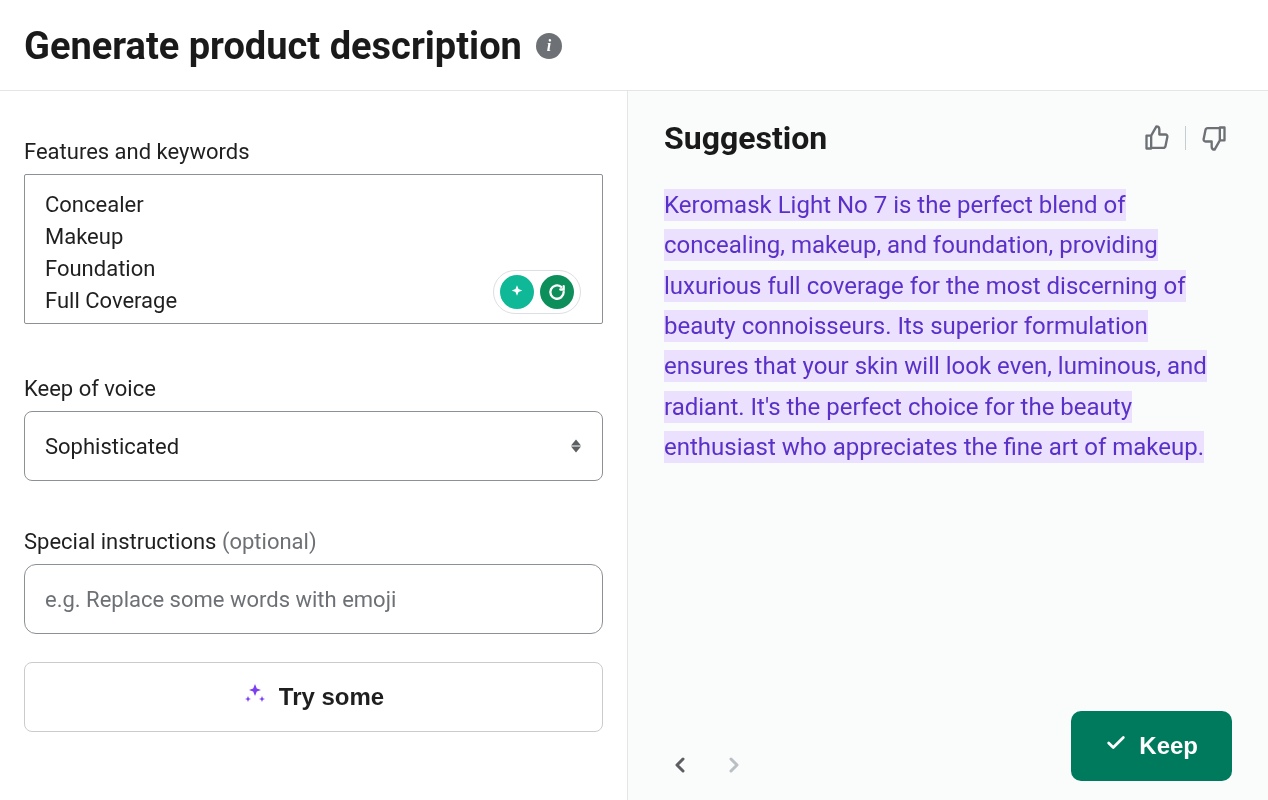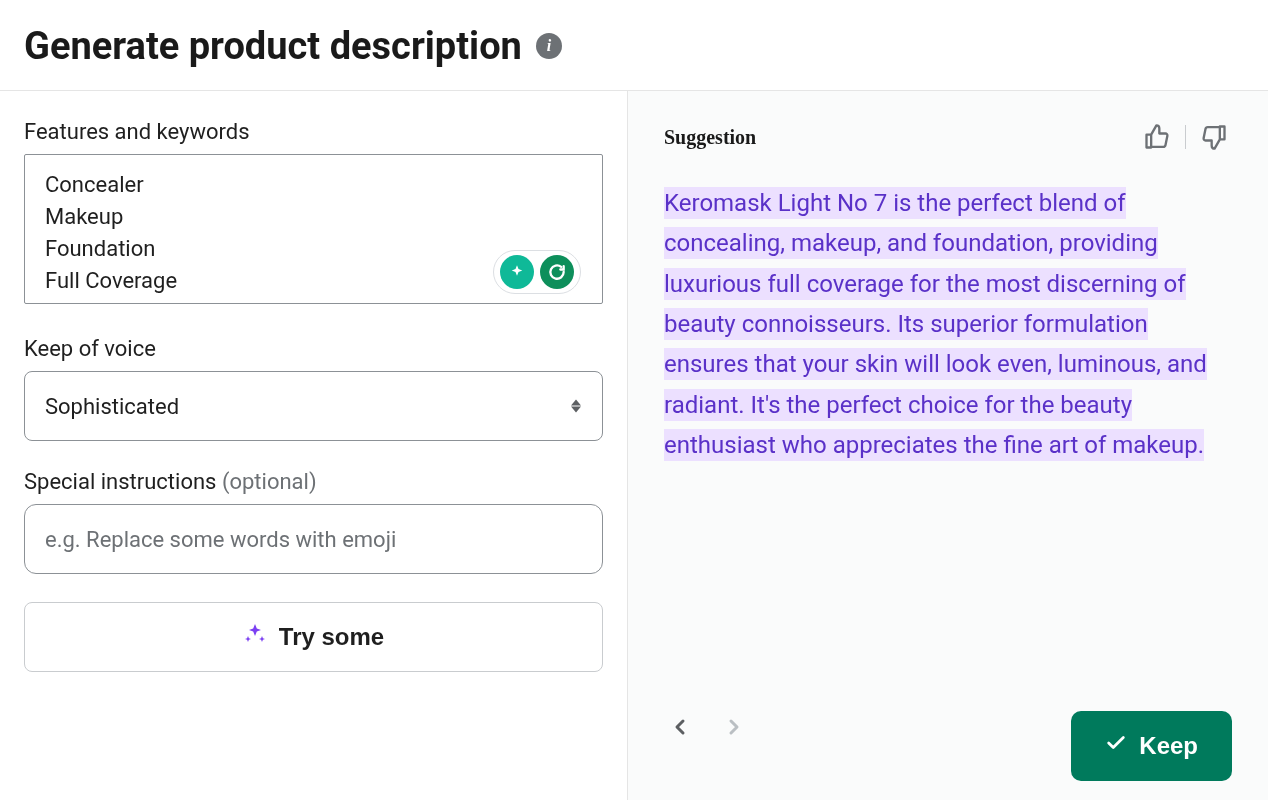--- a/index.html
+++ b/index.html
@@ -54,20 +54,21 @@
     background: #fafbfb;
     padding: 28px 36px 24px 36px;
     display: flex;
     flex-direction: column;
   }
   .field-label {
     font-size: 22px;
     color: #1f1f1f;
     margin-bottom: 10px;
     display: block;
+    margin-top: 20px;
   }
   .optional {
     color: #6d7175;
   }
   .textarea-wrap {
     position: relative;
   }
   .features-box {
     width: 100%;
     height: 150px;
@@ -164,24 +165,23 @@
     cursor: pointer;
   }
   .sparkle { color: #7b3ff2; font-size: 22px; }
   .suggestion-header {
     display: flex;
     align-items: center;
     justify-content: space-between;
     margin-bottom: 28px;
   }
   .suggestion-header h2 {
-    font-size: 20px;
+    font-size: 32px;
     font-weight: 700;
     color: #1a1a1a;
-    font-family: Liberation Serif, serif;
   }
   .thumbs {
     display: flex;
     align-items: center;
     gap: 10px;
     color: #6d7175;
   }
   .thumbs .divider {
     width: 1px;
     height: 24px;
@@ -200,21 +200,21 @@
     line-height: 1.68;
     color: #5a31c8;
   }
   .suggestion-text .hl {
     background: #ece0ff;
     padding: 2px 0;
   }
   .right-footer {
     margin-top: auto;
     display: flex;
-    align-items: flex-start;
+    align-items: flex-end;
     justify-content: space-between;
     padding-top: 20px;
     gap: 31px;
   }
   .pager {
     display: flex;
     gap: 22px;
   }
   .pager-btn {
     background: none;

